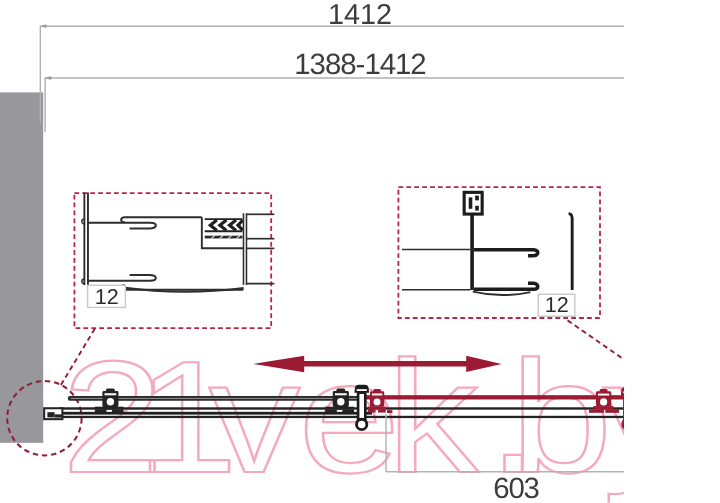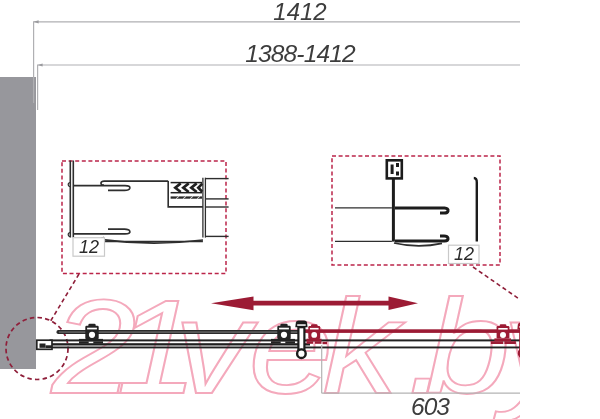--- a/index.html
+++ b/index.html
@@ -1,16 +1,16 @@
 <!DOCTYPE html>
 <html><head>
 <meta charset="utf-8">
 <style>
   html,body{margin:0;padding:0;background:#fff;}
-  #stage{position:relative;width:520px;height:419px;overflow:hidden;font-family:"Liberation Sans",sans-serif;font-style:italic;}
+  #stage{position:relative;width:520px;height:419px;overflow:hidden;font-family:"Liberation Sans",sans-serif;}
   svg{display:block;}
 </style>
 </head>
 <body>
 <div id="stage">
 <svg width="600" height="419" viewBox="0 0 600 419">
 
   <rect x="0" y="0" width="600" height="419" fill="#ffffff"></rect>
 
   <g font-family="Liberation Sans, sans-serif" font-size="133" fill="none" stroke="#f4a9bc" stroke-width="1.8">

